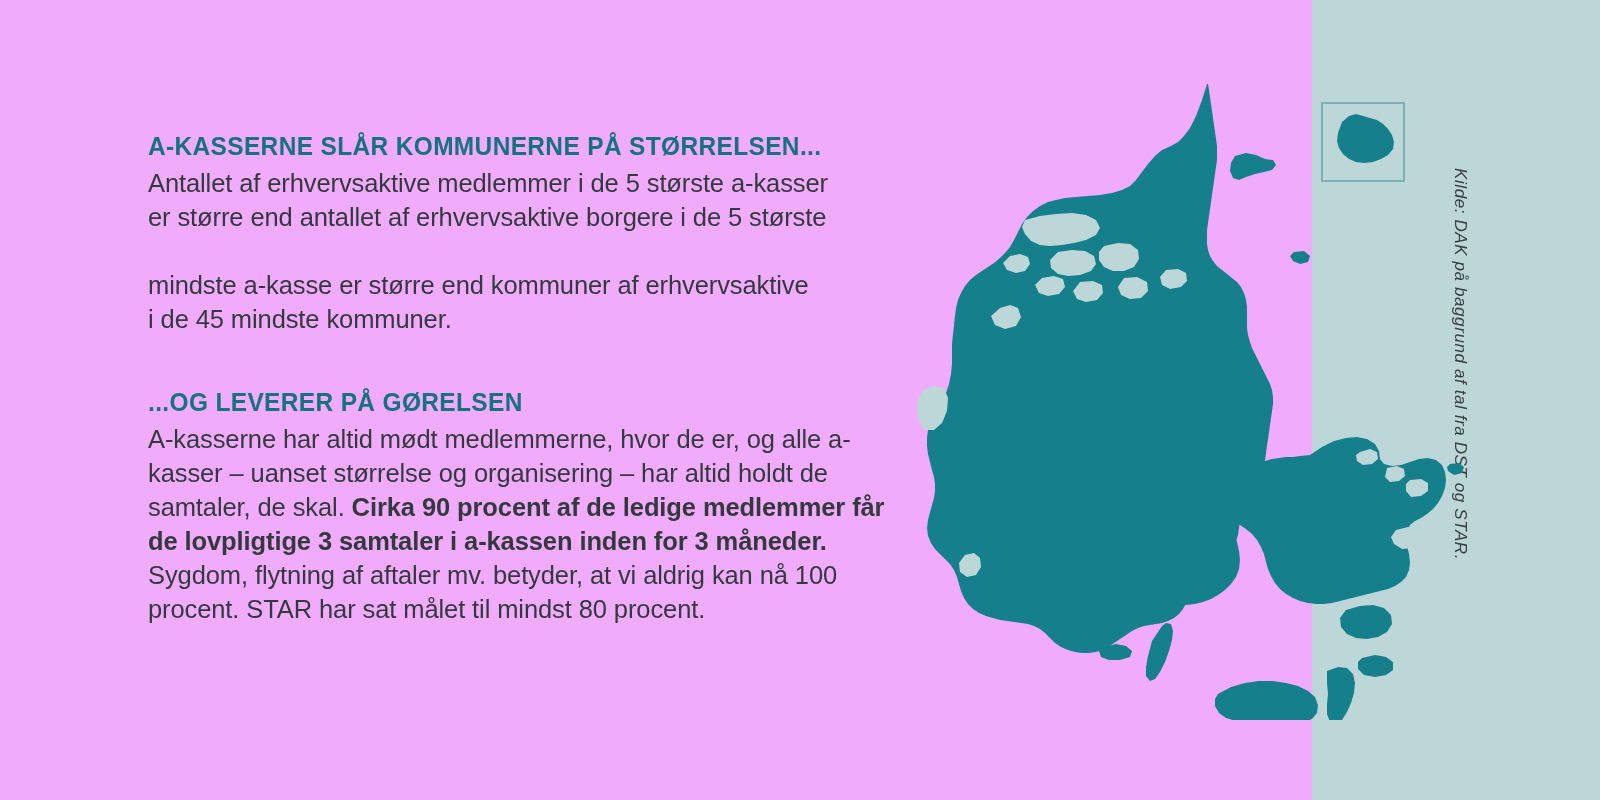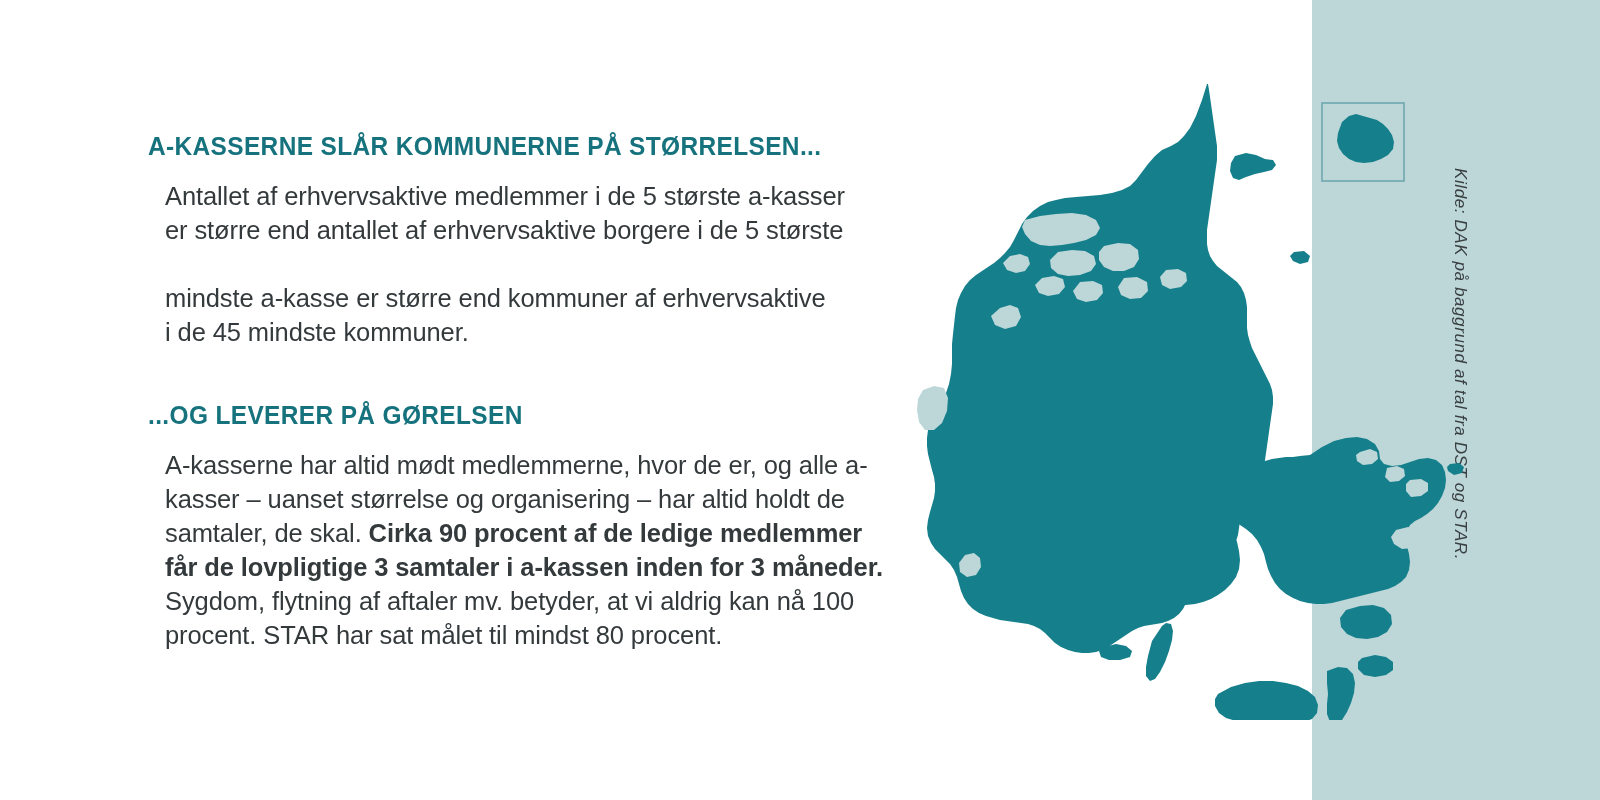--- a/index.html
+++ b/index.html
@@ -13,21 +13,21 @@
     background: #bdd7d9;
     font-family: "Liberation Sans", sans-serif;
     overflow: hidden;
     position: relative;
   }
 
   .canvas {
     position: relative;
     width: 1312px;
     height: 800px;
-    background: #ffffff;
+    background: #f0abfc;
   }
 
   
   .text-col {
     position: absolute;
     left: 148px;
     top: 132px;
     width: 760px;
   }
 
@@ -43,21 +43,21 @@
     transform: scaleX(0.94);
     transform-origin: left center;
     white-space: nowrap;
   }
 
   .block-body {
     color: #343a3c;
     font-family: "Liberation Sans", sans-serif;
     font-size: 25.5px;
     line-height: 34px;
-    margin: 17px;
+    margin: 0;
     letter-spacing: -0.1px;
   }
 
   .block-body b {
     font-weight: bold;
   }
 
   .block-2 {
     margin-top: 52px;
   }

